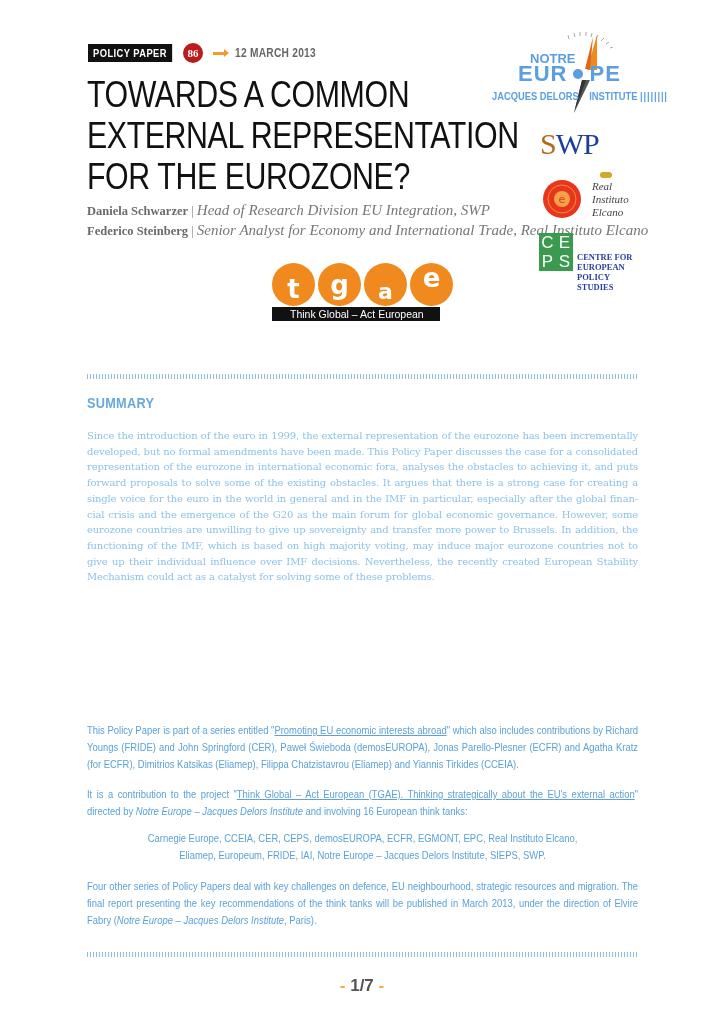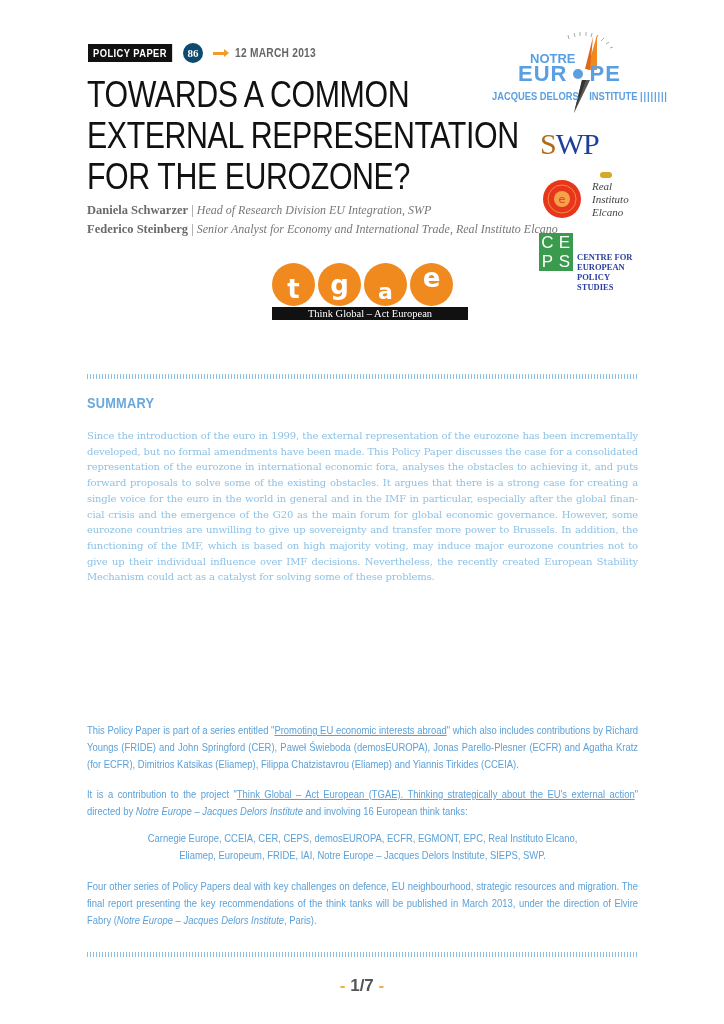--- a/index.html
+++ b/index.html
@@ -1,51 +1,51 @@
 <!DOCTYPE html>
 <html><head>
 <meta charset="utf-8">
 <style>
   * { box-sizing: border-box; margin: 0; padding: 0; }
   html, body { width: 724px; height: 1024px; background: #ffffff; overflow: hidden; }
   body { position: relative; font-family: "Liberation Sans", sans-serif; color: #222; }
 
   .header-line { position: absolute; left: 88px; top: 43px; display: flex; align-items: center; gap: 6px; }
   .badge-black { background: #111; color: #fff; font-family: "Liberation Sans", sans-serif; font-weight: bold; font-size: 11px; letter-spacing: 0.5px; padding: 3px 6px; transform: scaleX(0.85); transform-origin: left; }
-  .badge-num { background: #0c4a6e; color: #fff; font-family: "Liberation Serif", serif; font-weight: bold; font-size: 11px; width: 20px; height: 20px; border-radius: 50%; display: flex; align-items: center; justify-content: center; margin-left: -10px; }
+  .badge-num { background: #b91c1c; color: #fff; font-family: "Liberation Serif", serif; font-weight: bold; font-size: 11px; width: 20px; height: 20px; border-radius: 50%; display: flex; align-items: center; justify-content: center; margin-left: -10px; }
   .arrow { width: 12px; height: 3px; background: #f39a2b; position: relative; margin-left: 4px; }
   .arrow::after { content: ""; position: absolute; right: -4px; top: -3px; border-left: 5px solid #f39a2b; border-top: 4.5px solid transparent; border-bottom: 4.5px solid transparent; }
   .date { color: #666; font-weight: bold; font-size: 12px; letter-spacing: 0.3px; margin-left: 4px; transform: scaleX(0.85); transform-origin: left; }
 
   .title { position: absolute; left: 87px; top: 74px; width: 420px; font-family: "Liberation Sans", sans-serif; font-size: 37px; line-height: 41px; color: #111; letter-spacing: -0.5px; transform: scaleX(0.82); transform-origin: left top; white-space: nowrap; }
 
   .authors { position: absolute; left: 87px; top: 201px; font-family: "Liberation Serif", serif; color: #666; }
   .author { font-size: 12.5px; line-height: 19px; white-space: nowrap; }
   .author .name { font-weight: bold; color: #6a6a6a; text-align: right; }
   .author .sep { color: #888; }
-  .author .role { font-style: italic; font-size: 12px; color: #777; }
+  .author .role { font-style: italic; font-size: 15px; color: #777; }
 
   
   .logo-notre { position: absolute; left: 490px; top: 25px; width: 190px; height: 90px; }
   .logo-swp { position: absolute; left: 540px; top: 124px; font-family: "Liberation Serif", serif; font-size: 30px; line-height: 40px; letter-spacing: -1px; }
   .logo-swp .s { color: #b06a1a; }
   .logo-swp .wp { color: #1d3f9a; }
   .logo-elcano { position: absolute; left: 540px; top: 172px; width: 110px; height: 50px; }
   .elcano-text { position: absolute; left: 52px; top: 8px; font-family: "Liberation Serif", serif; font-style: italic; font-size: 11px; line-height: 13px; color: #444; }
   .logo-ceps { position: absolute; left: 539px; top: 233px; display: flex; gap: 4px; }
   .ceps-box { width: 34px; height: 38px; background: #3a9a4e; display: grid; grid-template-columns: 1fr 1fr; color: #fff; font-size: 17px; line-height: 19px; text-align: center; font-family: "Liberation Sans", sans-serif; }
   .ceps-text { font-family: "Liberation Serif", serif; font-weight: bold; font-size: 8.5px; line-height: 10px; color: #2a3f9c; margin-top: 19px; }
 
   .logo-tgae { position: absolute; left: 272px; top: 263px; width: 184px; height: 58px; }
   .tgae-circles { display: flex; gap: 3px; }
   .tgae-c { width: 43px; height: 43px; border-radius: 50%; background: #f08a1f; color: #fff; font-family: "DejaVu Sans", sans-serif; font-weight: bold; font-size: 26px; display: flex; align-items: center; justify-content: center; }
   .tgae-c.t { align-items: flex-end; padding-bottom: 2px; }
   .tgae-c.a { align-items: flex-end; padding-bottom: 2px; font-size: 22px; }
   .tgae-c.e { align-items: flex-start; padding-top: 0px; }
-  .tgae-bar { background: #111; color: #fff; font-family: Liberation Serif, serif; font-size: 10.5px; padding: 1px 18px; margin-top: 1px; width: 196px; text-align: center; white-space: nowrap; }
+  .tgae-bar { background: #111; color: #fff; font-family: Liberation Sans, sans-serif; font-size: 10.5px; padding: 1px 18px; margin-top: 1px; width: 168px; text-align: center; white-space: nowrap; }
 
   .divider { position: absolute; left: 87px; width: 551px; height: 5px; background: repeating-linear-gradient(90deg, #8cc0e3 0 1.3px, transparent 1.3px 3px); }
 
   .summary-title { position: absolute; left: 87px; top: 394px; font-weight: bold; font-size: 15px; color: #6aa8dc; letter-spacing: 0.3px; transform: scaleX(0.85); transform-origin: left; }
   .summary-body { position: absolute; left: 87px; top: 428px; width: 551px; font-family: "DejaVu Serif", serif; font-size: 10px; line-height: 15.7px; color: #8ec2e6; text-align: justify; letter-spacing: -0.15px; }
 
   .notes { position: absolute; left: 87px; width: 551px; font-family: "Liberation Sans", sans-serif; font-size: 11.5px; line-height: 17px; color: #5da1d8; text-align: justify; transform: scaleX(0.82); transform-origin: left top; width: 672px; }
   .notes a { color: #5da1d8; text-decoration: underline; }
   .notes i { font-style: italic; }
   .centered { text-align: center; }

